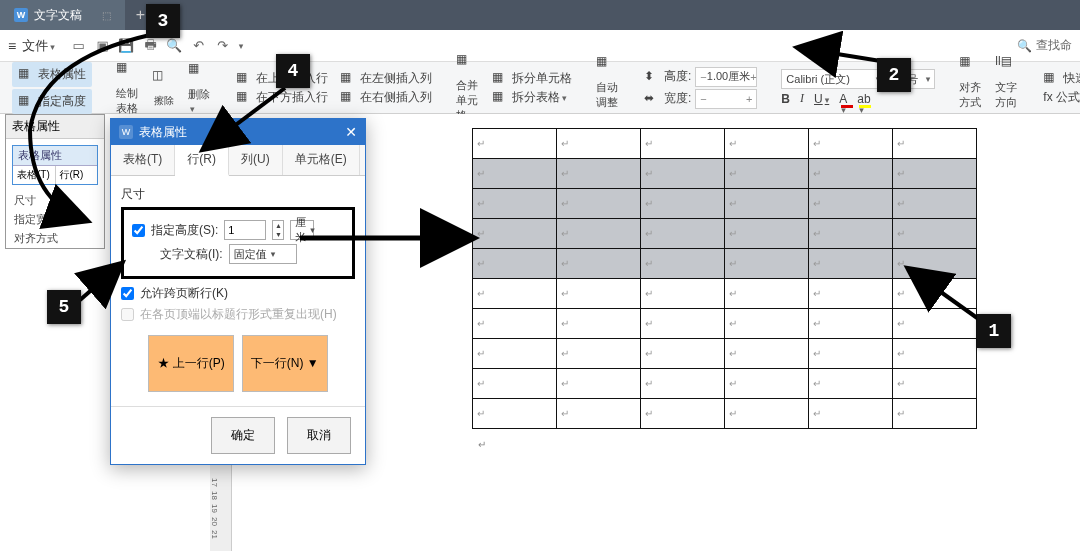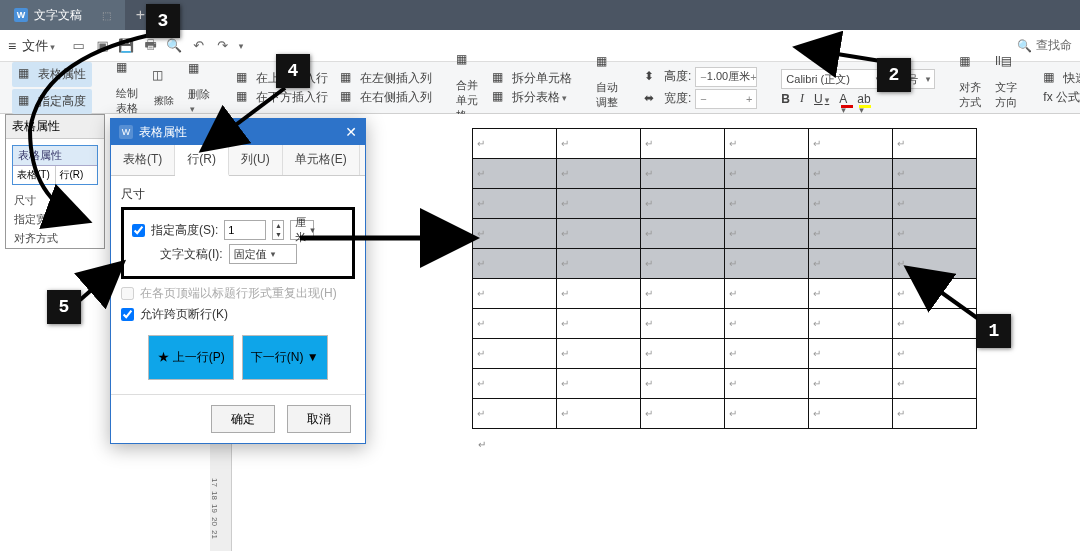--- a/index.html
+++ b/index.html
@@ -70,23 +70,23 @@
 .fld-row input[type=text] { width: 42px; height: 20px; border: 1px solid #aaa; padding: 0 3px; font-size: 11px; }
 .fld-row select, .sel-like { height: 20px; border: 1px solid #aaa; padding: 0 4px; font-size: 11px; background: #fff; display: inline-flex; align-items: center; gap: 4px; }
 .sel-like .caret { font-size: 9px; color: #555; }
 .spinner { display: inline-flex; flex-direction: column; border: 1px solid #aaa; height: 20px; width: 12px; }
 .spinner span { flex: 1; text-align: center; font-size: 7px; line-height: 9px; color: #444; }
 .unit-sel { width: 24px; }
 .hvalue-sel { width: 68px; }
 .chk-row { display: flex; align-items: center; gap: 6px; margin: 4px 0; }
 .chk-row.disabled { color: #aaa; }
 .dlg-btns-row { display: flex; gap: 8px; margin-top: 12px; justify-content: center; }
-.dlg-btn-sm { border: 1px solid #bbb; background: #0ea5e9; padding: 13px 8px; font-size: 12px; cursor: pointer; }
+.dlg-btn-sm { border: 1px solid #bbb; background: #fdba74; padding: 19px 8px; font-size: 12px; cursor: pointer; }
 .dlg-footer { display: flex; justify-content: flex-end; gap: 12px; padding: 10px 14px; border-top: 1px solid #ddd; }
-.dlg-footer .fbtn { width: 64px; height: 28px; border: 1px solid #aaa; background: #f3f3f3; font-size: 12px; cursor: pointer; }
+.dlg-footer .fbtn { width: 64px; height: 37px; border: 1px solid #aaa; background: #f3f3f3; font-size: 12px; cursor: pointer; }
 
 
 .doc-area { position: absolute; top: 114px; left: 210px; right: 0; bottom: 0; background: #fff; overflow: hidden; }
 .ruler-v { position: absolute; top: 50px; left: 0; width: 22px; bottom: 0; background: #eee; border-right: 1px solid #ccc; }
 .ruler-v .tick { font-size: 8px; color: #666; writing-mode: vertical-rl; text-align: center; padding-top: 4px; }
 
 
 .doc-table { position: absolute; top: 14px; left: 262px; border-collapse: collapse; }
 .doc-table td { border: 1px solid #111; width: 84px; height: 30px; font-size: 10px; color: #999; padding-left: 4px; vertical-align: middle; }
 .doc-table tr.sel td { background: #c4c7cc; }
@@ -310,27 +310,27 @@
           </span>
       </div>
       <div class="fld-row" style="padding-left:28px">
         <span>文字文稿(I):</span>
         <span class="sel-like hvalue-sel">
             <span>固定值</span>
             <span class="caret">▾</span>
           </span>
       </div>
     </div>
+    <div class="chk-row">
+      <input type="checkbox" checked="" style="">
+      <span>允许跨页断行(K)</span>
+    </div>
     <div class="chk-row disabled">
       <input type="checkbox" disabled="" style="">
       <span>在各页顶端以标题行形式重复出现(H)</span>
-    </div>
-    <div class="chk-row">
-      <input type="checkbox" checked="" style="">
-      <span>允许跨页断行(K)</span>
     </div>
     <div class="dlg-btns-row">
       <button class="dlg-btn-sm">★ <span>上一行(P)</span></button>
       <button class="dlg-btn-sm"><span>下一行(N)</span> ▼</button>
     </div>
   </div>
   <div class="dlg-footer">
     <button class="fbtn">确定</button>
     <button class="fbtn">取消</button>
   </div>

